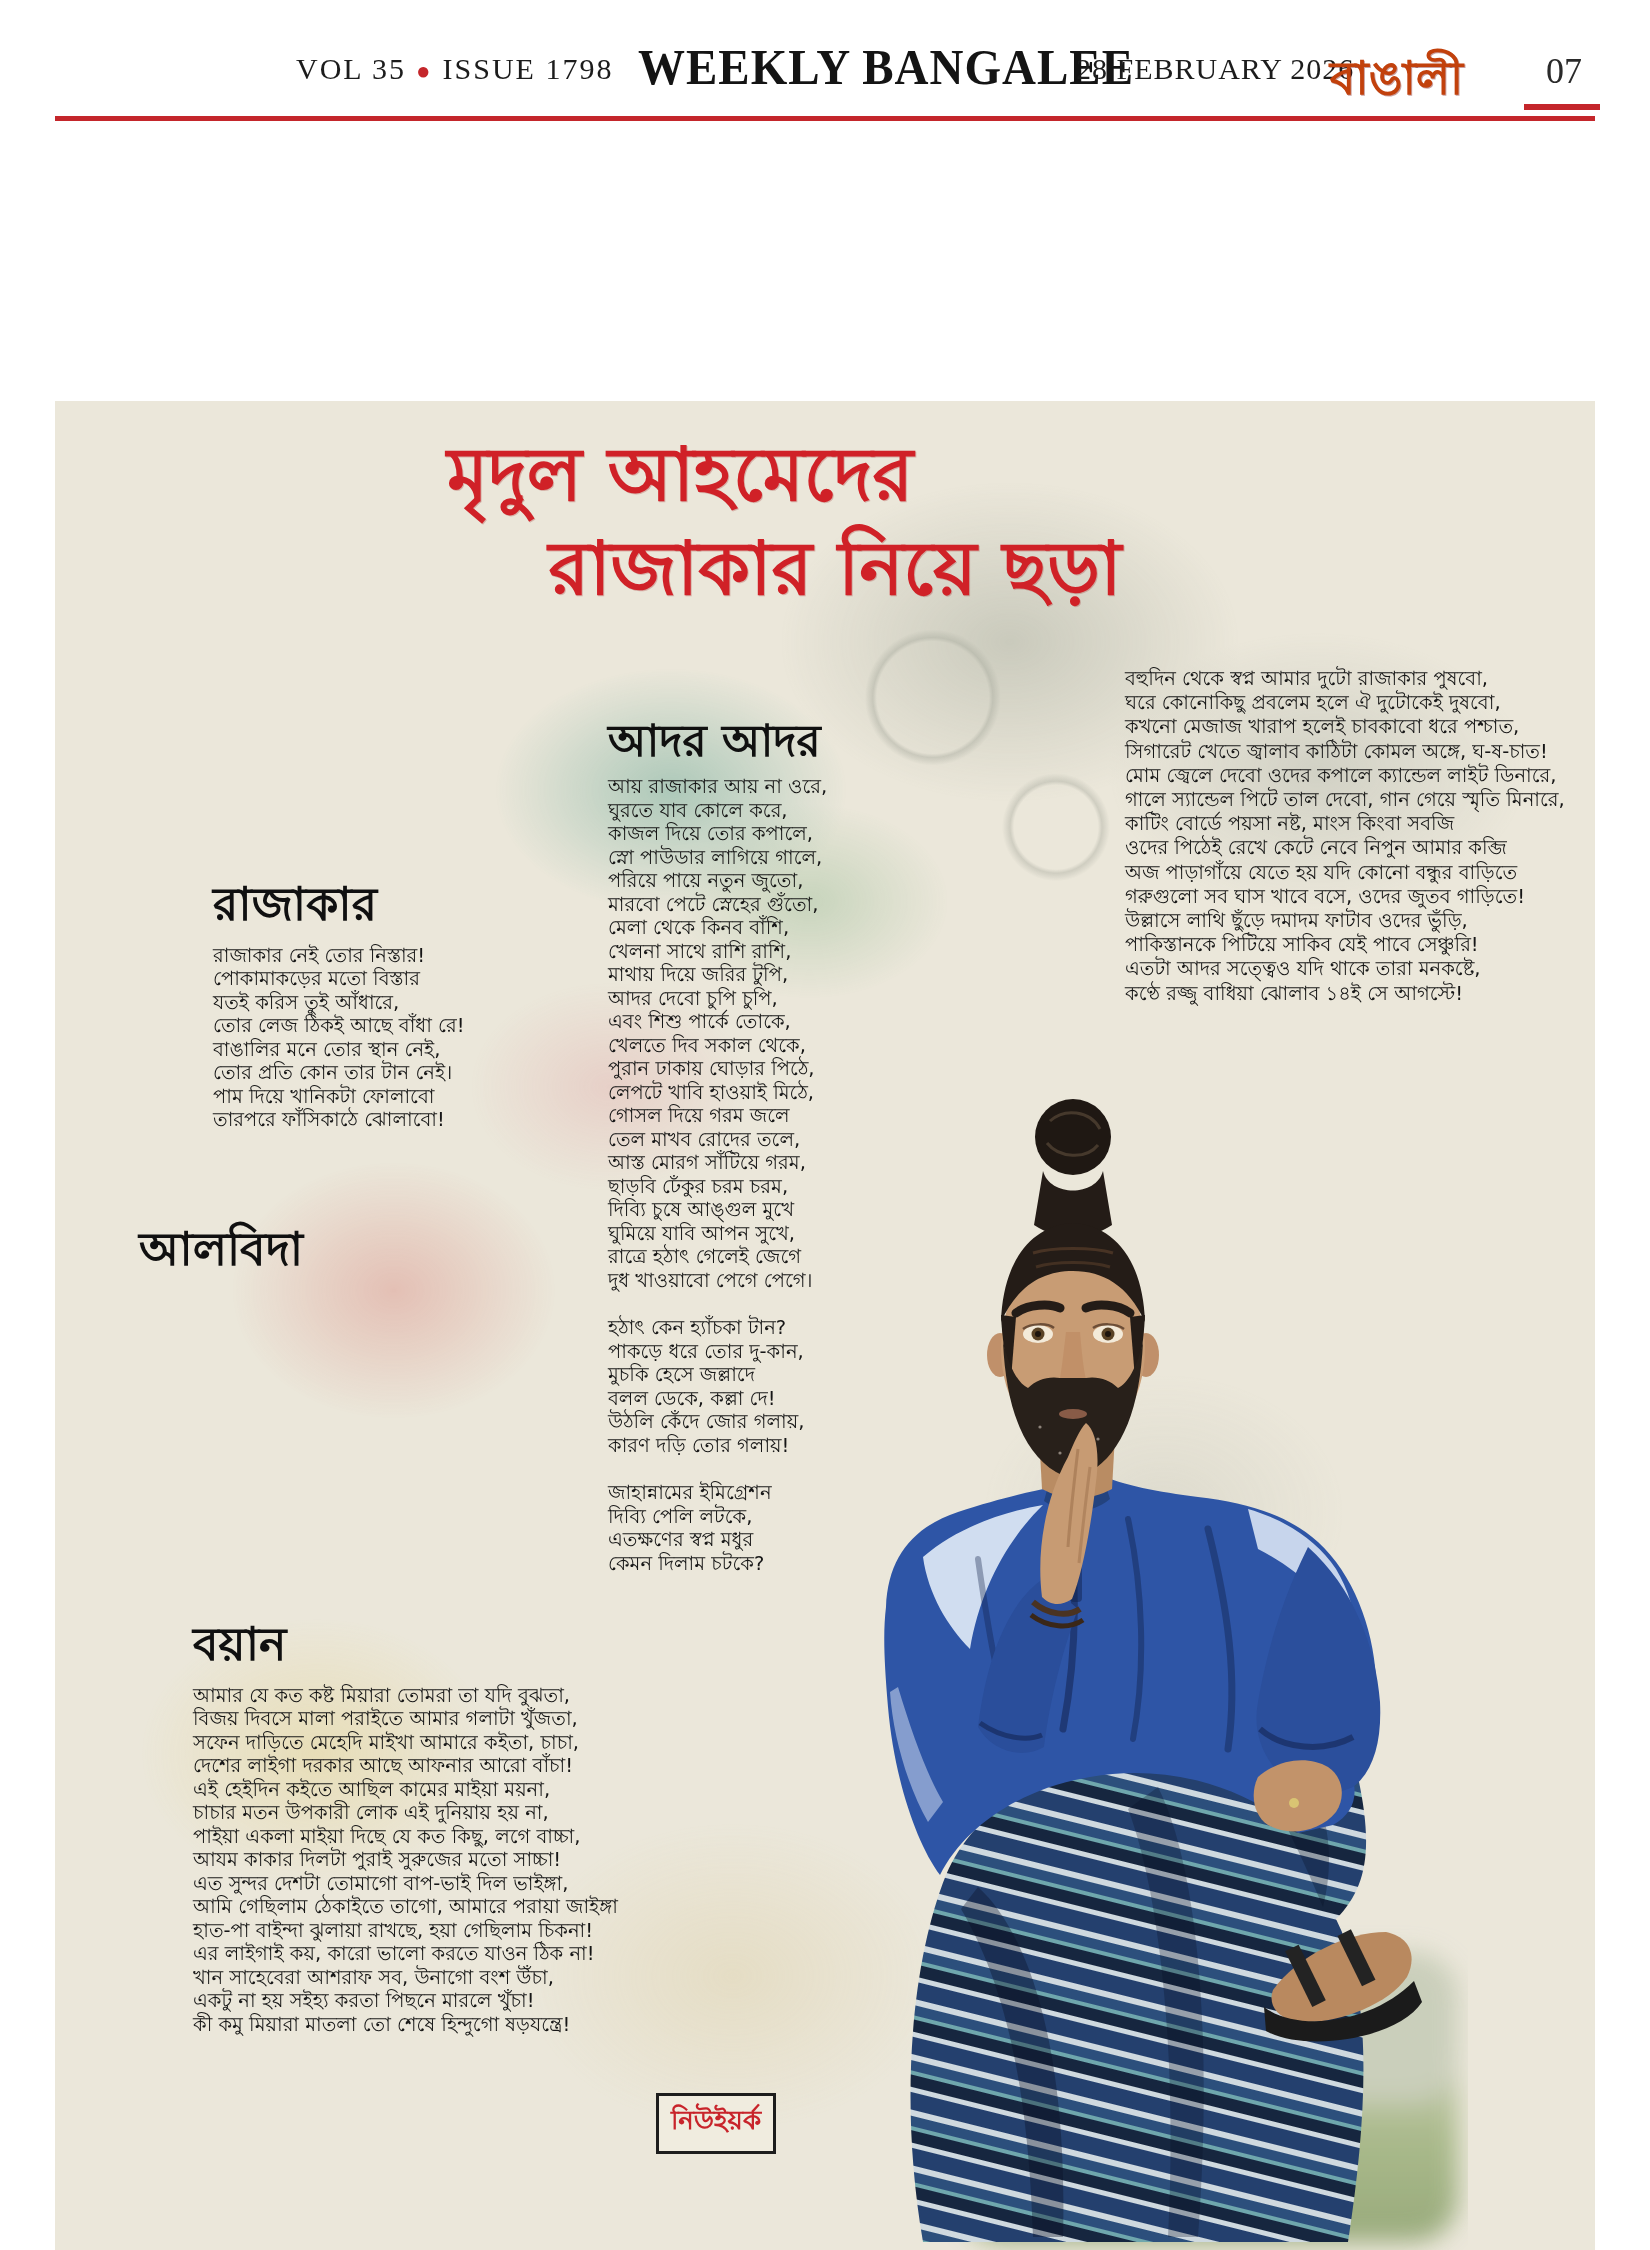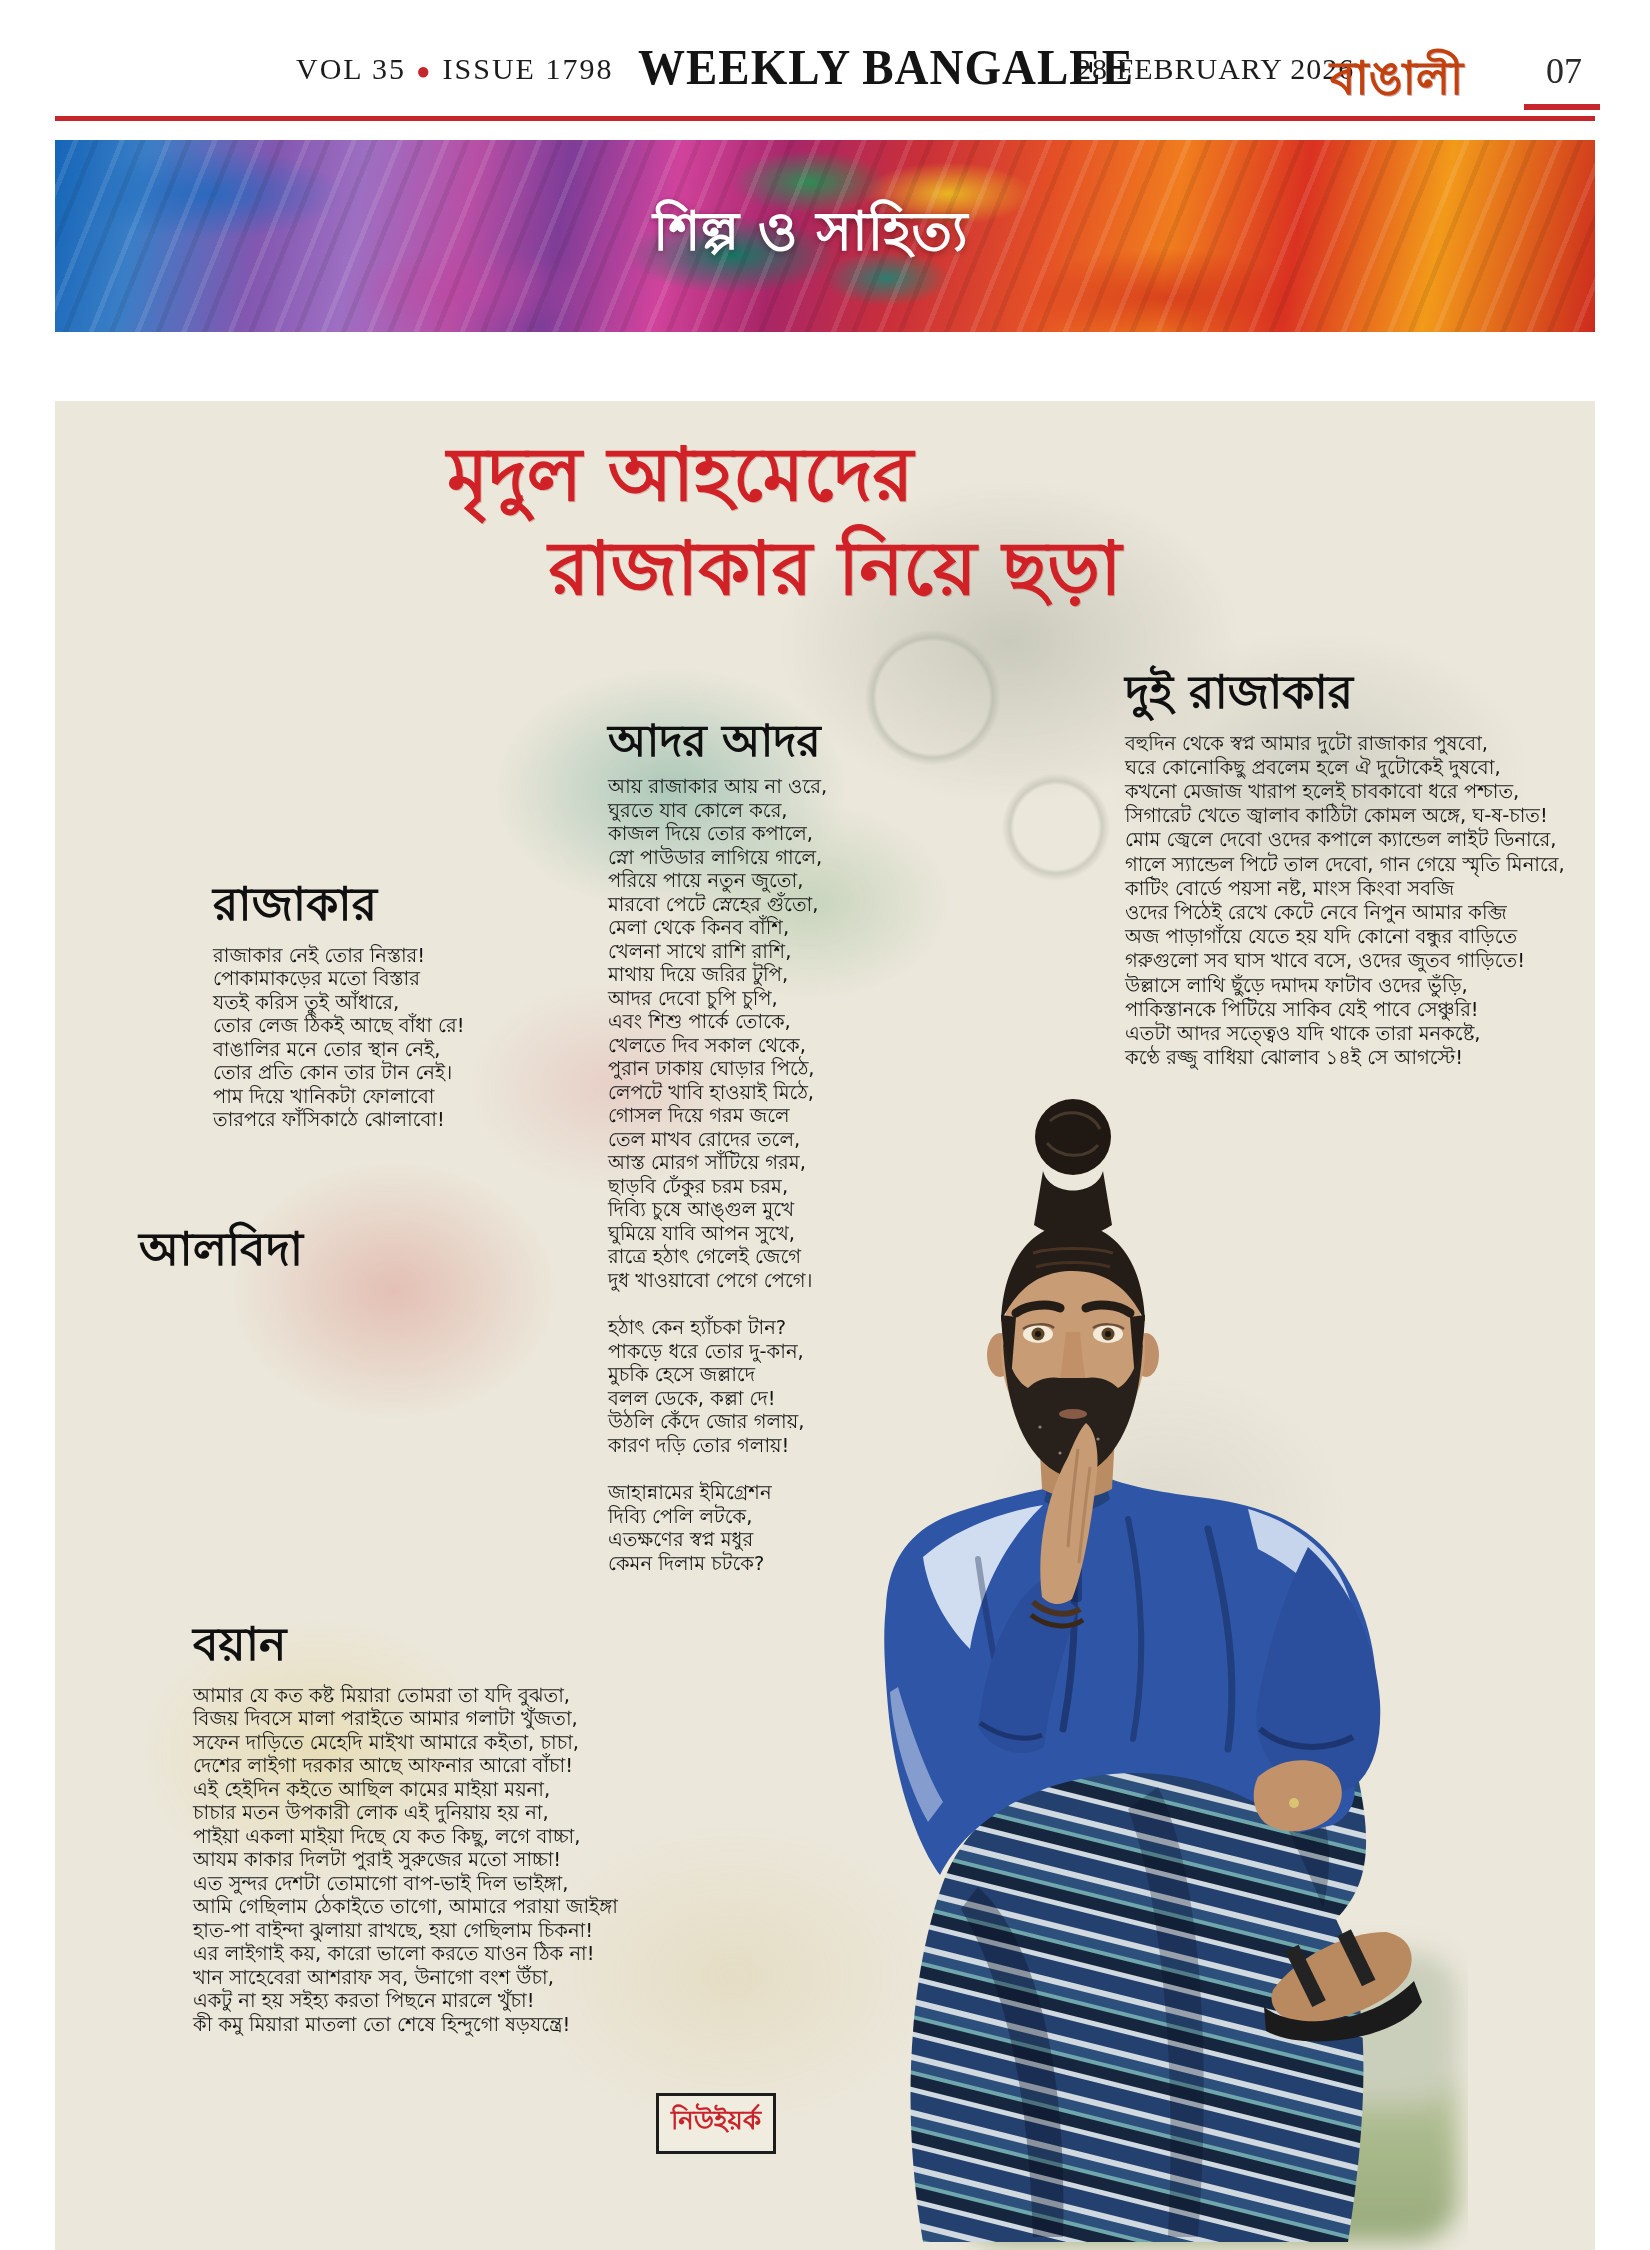--- a/index.html
+++ b/index.html
@@ -74,32 +74,28 @@
 <div class="page">
 
   <div class="hdr-volissue"><span>VOL 35</span><span class="dot">●</span><span>ISSUE 1798</span></div>
   <div class="hdr-masthead">WEEKLY BANGALEE</div>
   <div class="hdr-date">28 FEBRUARY 2026</div>
   <div class="hdr-logo">বাঙালী</div>
   <div class="hdr-pagenum">07</div>
   <div class="hdr-pagenum-rule"></div>
   <div class="hdr-rule"></div>
 
-  <div class="banner">
-    <div class="banner-title">শিল্প ও সাহিত্য</div>
-  </div>
 
   <div class="content">
     <div class="bg-art"></div>
 
     <div class="headline l1">মৃদুল আহমেদের</div>
     <div class="headline l2">রাজাকার নিয়ে ছড়া</div>
 
     <section class="poem poem-dui">
-      <h2>দুই রাজাকার</h2>
       <div class="stanza">
           <div class="pline">বহুদিন থেকে স্বপ্ন আমার দুটো রাজাকার পুষবো,</div>
           <div class="pline">ঘরে কোনোকিছু প্রবলেম হলে ঐ দুটোকেই দুষবো,</div>
           <div class="pline">কখনো মেজাজ খারাপ হলেই চাবকাবো ধরে পশ্চাত,</div>
           <div class="pline">সিগারেট খেতে জ্বালাব কাঠিটা কোমল অঙ্গে, ঘ-ষ-চাত!</div>
           <div class="pline">মোম জ্বেলে দেবো ওদের কপালে ক্যান্ডেল লাইট ডিনারে,</div>
           <div class="pline">গালে স্যান্ডেল পিটে তাল দেবো, গান গেয়ে স্মৃতি মিনারে,</div>
           <div class="pline">কাটিং বোর্ডে পয়সা নষ্ট, মাংস কিংবা সবজি</div>
           <div class="pline">ওদের পিঠেই রেখে কেটে নেবে নিপুন আমার কব্জি</div>
           <div class="pline">অজ পাড়াগাঁয়ে যেতে হয় যদি কোনো বন্ধুর বাড়িতে</div>

